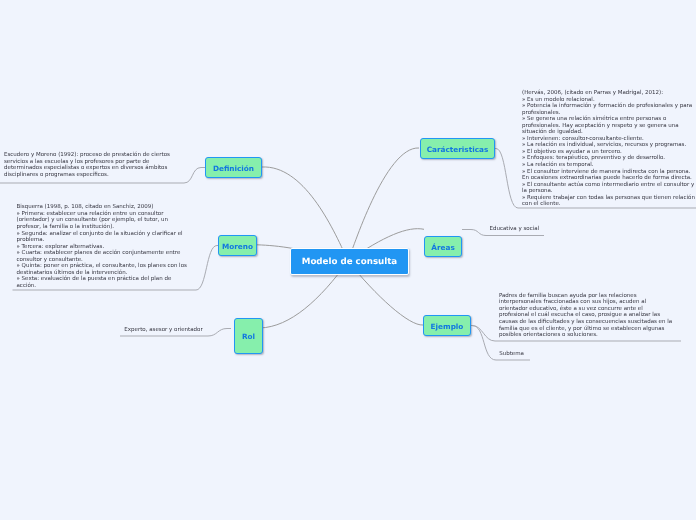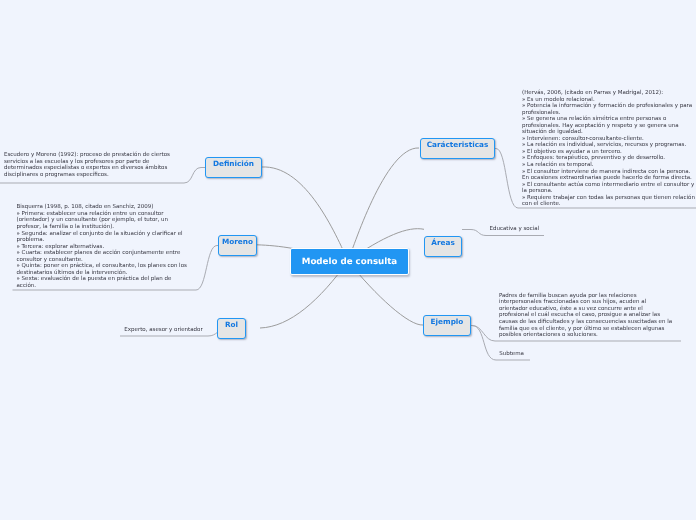--- a/index.html
+++ b/index.html
@@ -9,27 +9,27 @@
     background:#f0f4fd;
     font-family:"DejaVu Sans", sans-serif;
     position:relative;
     -webkit-font-smoothing:antialiased;
     text-rendering:geometricPrecision;
   }
   #stage{position:absolute;left:0;top:0;width:696px;height:520px;}
   svg.links{position:absolute;left:0;top:0;width:696px;height:520px;pointer-events:none;}
   .node{
     position:absolute;
-    background:#e5e5e5;
+    background:#86efac;
     border:1.5px solid #2196f3;
     border-radius:3px;
     color:#1277e0;
     font-weight:bold;
     font-size:7.3px;
-    display:flex;justify-content:center;
+    display:flex;align-items:center;justify-content:center;
     box-shadow:1px 1px 1.6px rgba(55,65,90,.36);
     white-space:nowrap;
     box-sizing:border-box;
   }
   .node > span{position:relative;top:0.8px;}
   .center-node{
     position:absolute;
     background:#2196f3;
     border:1.5px solid #fff;
     border-radius:2px;
@@ -78,21 +78,21 @@
   <div class="center-node" style="left:290px;top:248px;width:117px;height:25px;">
     <span>Modelo de consulta</span>
   </div>
 
   <div class="node" style="left:205px;top:157px;width:57px;height:21px;">
     <span>Definición</span>
   </div>
   <div class="node" style="left:218px;top:235px;width:39px;height:21px;">
     <span>Moreno</span>
   </div>
-  <div class="node" style="left:217px;top:318px;width:29px;height:21px;">
+  <div class="node" style="left:234px;top:318px;width:29px;height:36px;">
     <span>Rol</span>
   </div>
   <div class="node" style="left:420px;top:138px;width:75px;height:21px;">
     <span>Carácteristicas</span>
   </div>
   <div class="node" style="left:424px;top:236px;width:38px;height:21px;">
     <span>Áreas</span>
   </div>
   <div class="node" style="left:423px;top:315px;width:48px;height:21px;">
     <span>Ejemplo</span>

